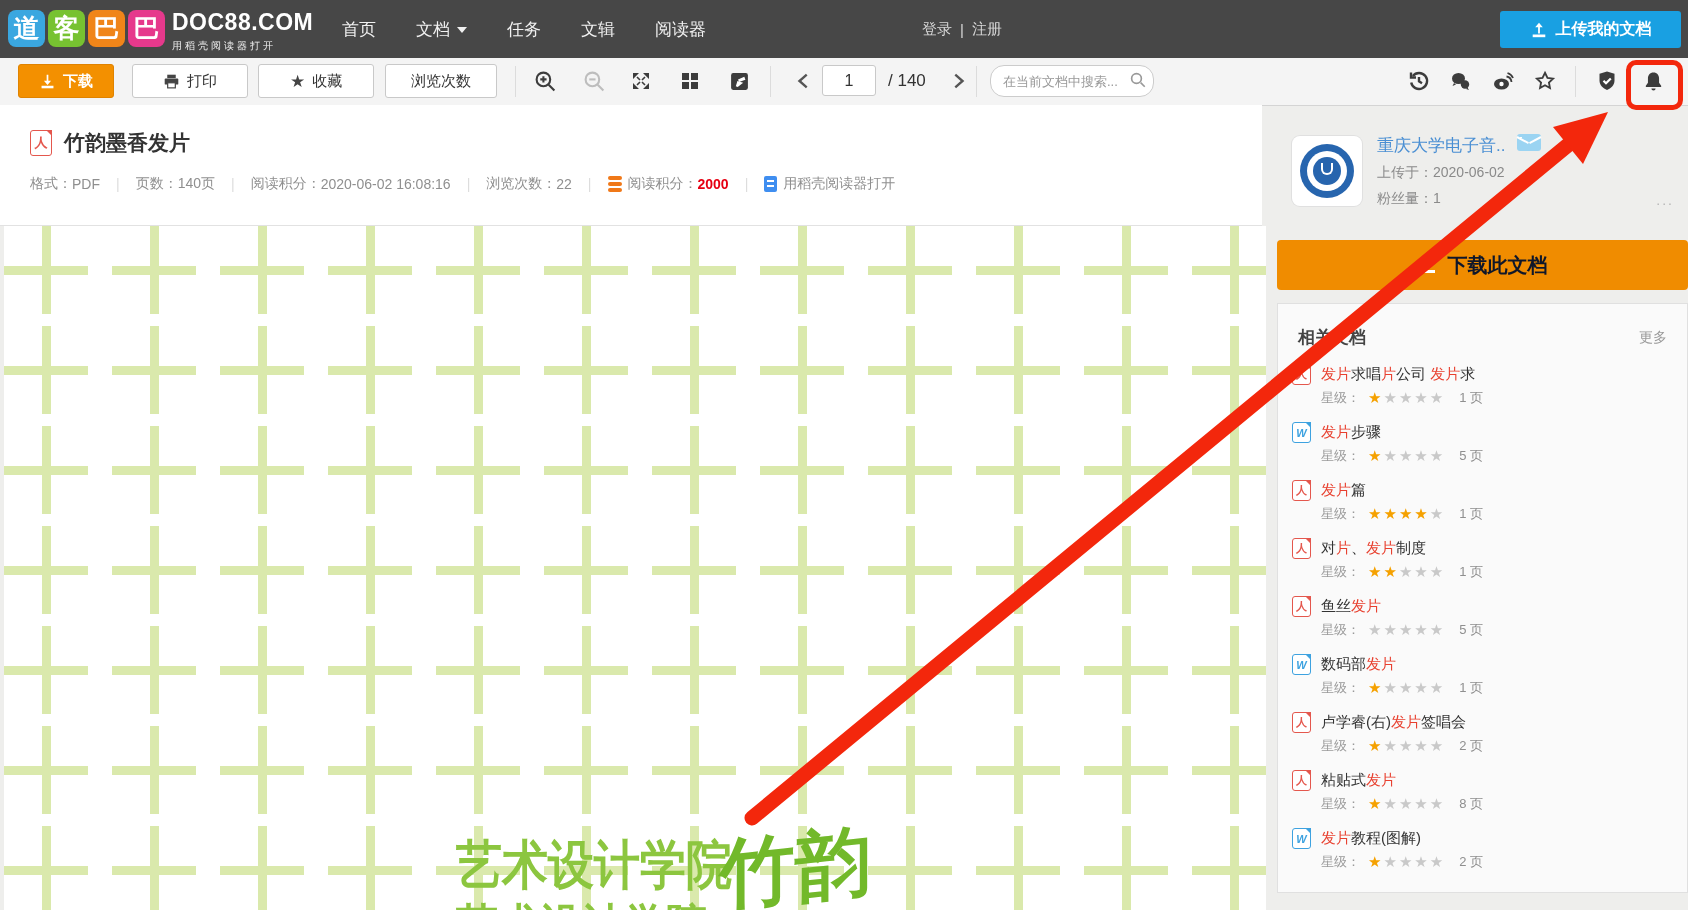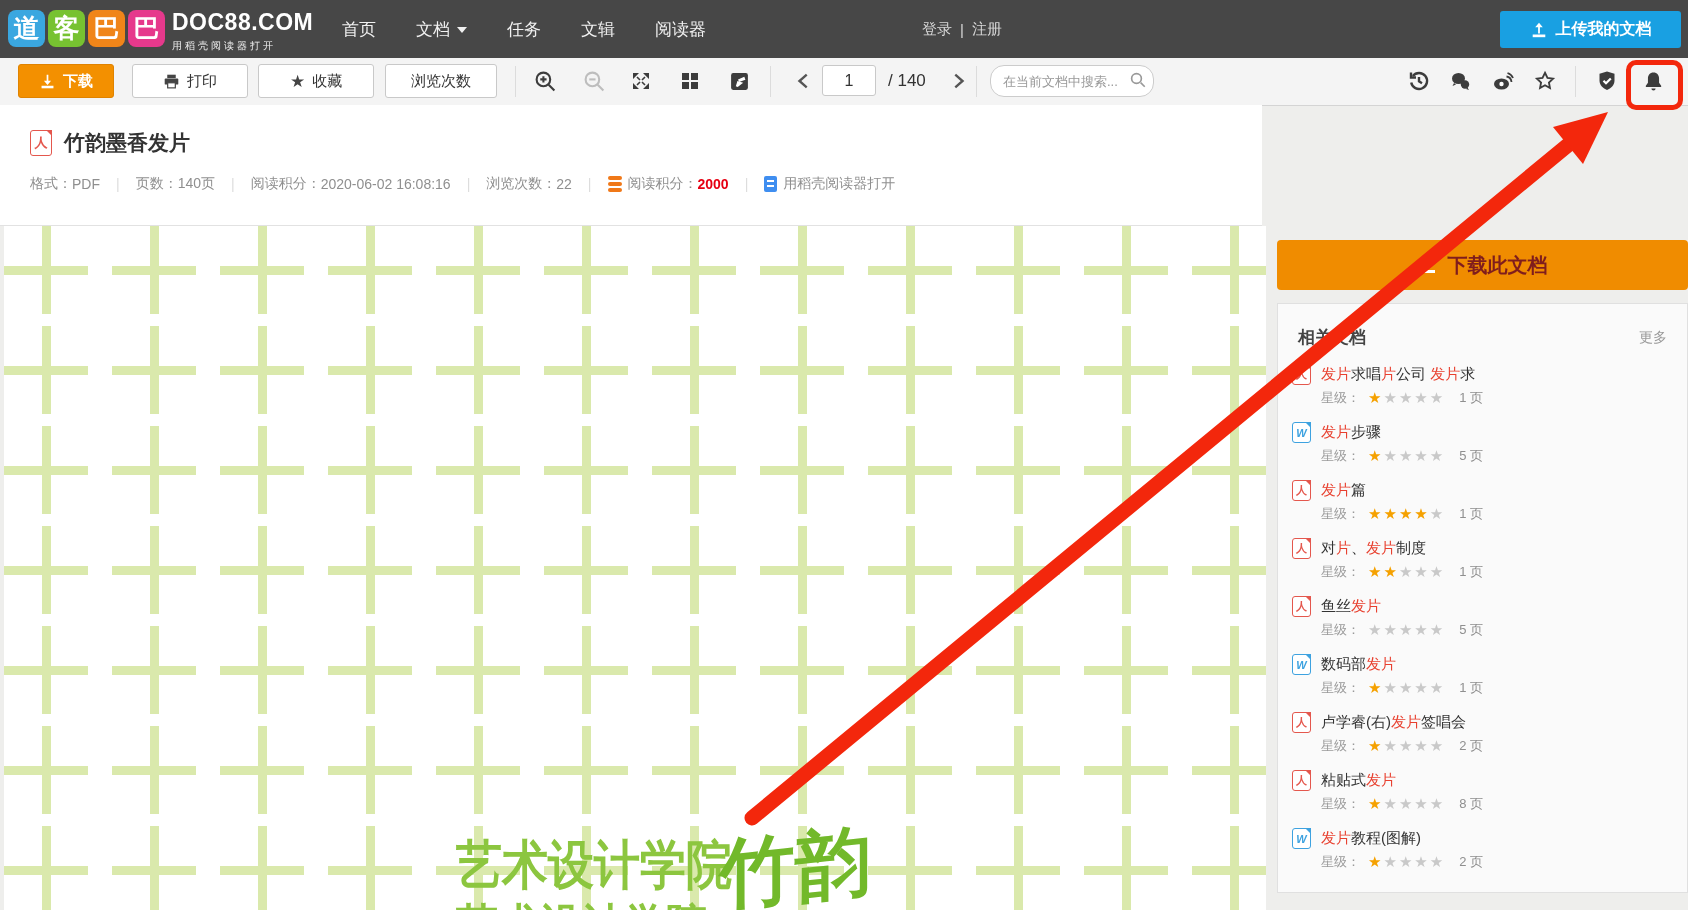--- a/index.html
+++ b/index.html
@@ -74,21 +74,21 @@
   #mail-ic{position:absolute;left:240px;top:12px;width:24px;height:17px;background:#9bd4f2;border-radius:3px;}
   #mail-ic:before{content:"";position:absolute;left:3px;top:3px;width:18px;height:11px;background:
     linear-gradient(135deg,#fff 0 2px,transparent 2px) ;}
   #mail-ic .fl1,#mail-ic .fl2{position:absolute;top:2px;width:13px;height:2px;background:#fff;}
   #mail-ic .fl1{left:0;transform:rotate(28deg);transform-origin:left;}
   #mail-ic .fl2{right:0;transform:rotate(-28deg);transform-origin:right;}
   #up-date{position:absolute;left:100px;top:42px;font-size:14px;color:#8a8a8a;}
   #up-fans{position:absolute;left:100px;top:68px;font-size:14px;color:#8a8a8a;}
   #up-more{position:absolute;right:14px;top:70px;font-size:14px;color:#b5b5b5;letter-spacing:2px;cursor:pointer;}
 
-  #dl-doc-btn{position:absolute;left:1277px;top:240px;width:411px;height:50px;background:#f08c00;border:0;border-radius:4px;color:#7f1d1d;font-size:20px;font-weight:bold;display:flex;align-items:center;justify-content:center;gap:10px;cursor:pointer;font-family:inherit;}
+  #dl-doc-btn{position:absolute;left:1277px;top:240px;width:411px;height:50px;background:#f08c00;border:0;border-radius:4px;color:#0f172a;font-size:20px;font-weight:bold;display:flex;align-items:center;justify-content:center;gap:10px;cursor:pointer;font-family:inherit;}
 
   #related{position:absolute;left:1277px;top:303px;width:411px;height:590px;background:#fafafa;border:1px solid #e0e0e0;box-sizing:border-box;}
   #rel-head{position:absolute;left:20px;top:22px;right:20px;display:flex;justify-content:space-between;align-items:center;}
   #rel-title{font-size:17px;font-weight:bold;color:#444;}
   #rel-more{font-size:14px;color:#999;cursor:pointer;}
   #rel-list{position:absolute;left:14px;top:54px;right:14px;}
   .rel-item{height:58px;position:relative;cursor:pointer;}
   .rel-trow{position:absolute;left:0;top:6px;display:flex;align-items:center;gap:10px;white-space:nowrap;}
   .rel-title{font-size:15px;color:#333;}
   .rel-title .hl{color:#e8402f;}
@@ -488,20 +488,36 @@
         <div class="bar-h" style="left: 1188px; top: 539.5px; width: 84px; height: 9px;"></div>
         <div class="bar-v" style="left: 1225.5px; top: 500px; width: 9px; height: 88px;"></div>
         <div class="bar-h" style="left: 1188px; top: 639.5px; width: 84px; height: 9px;"></div>
         <div class="bar-v" style="left: 1225.5px; top: 600px; width: 9px; height: 88px;"></div>
       </div>
     <div id="wm-line1" style="top: 604px;">艺术设计学院</div>
     <div id="wm-brush" style="top: 592px;">竹韵</div>
     <div id="wm-line2" style="top: 670px;">艺术设计学院</div>
   </div>
 
+  <div id="uploader">
+    <div id="avatar">
+      <div class="em1"></div>
+        <div class="em2"></div>
+        <div class="em3"></div>
+        <div class="em4"></div>
+    </div>
+    <div id="up-name">重庆大学电子音..</div>
+    <div id="mail-ic">
+        <span class="fl1"></span>
+        <span class="fl2"></span>
+      </div>
+    <div id="up-date">上传于：2020-06-02</div>
+    <div id="up-fans">粉丝量：1</div>
+    <div id="up-more">...</div>
+  </div>
 
   <button id="dl-doc-btn">
     <span style="display:inline-flex">
       <svg width="20" height="20" viewBox="0 0 20 20" fill="#fff">
           <path d="M9 2h2v7h3.2L10 14 5.8 9H9z"></path>
           <path d="M3 15h14v3H3z"></path>
         </svg>
     </span>
     <span>下载此文档</span>
   </button>

